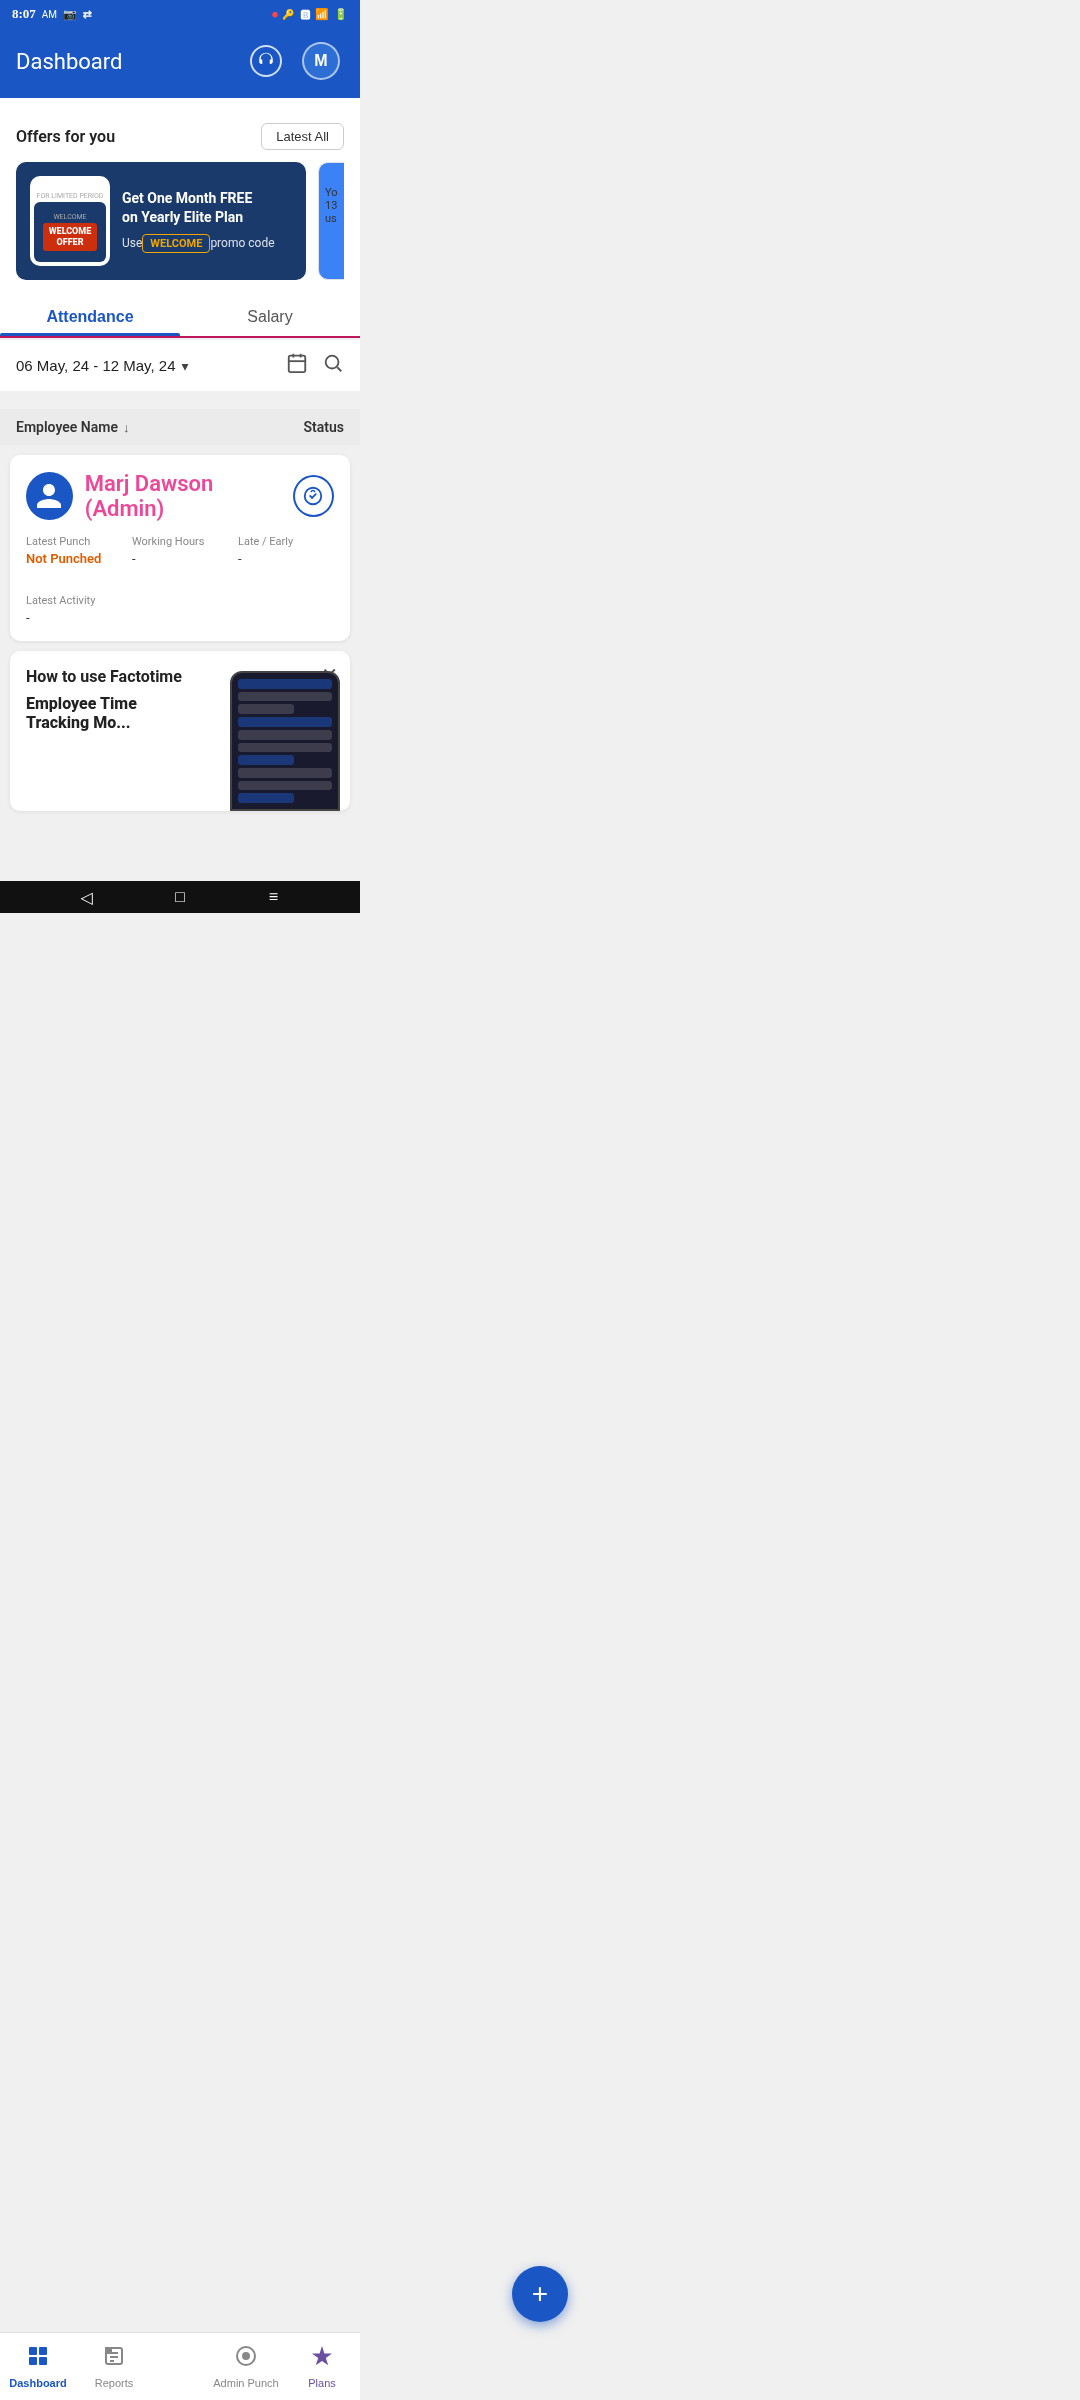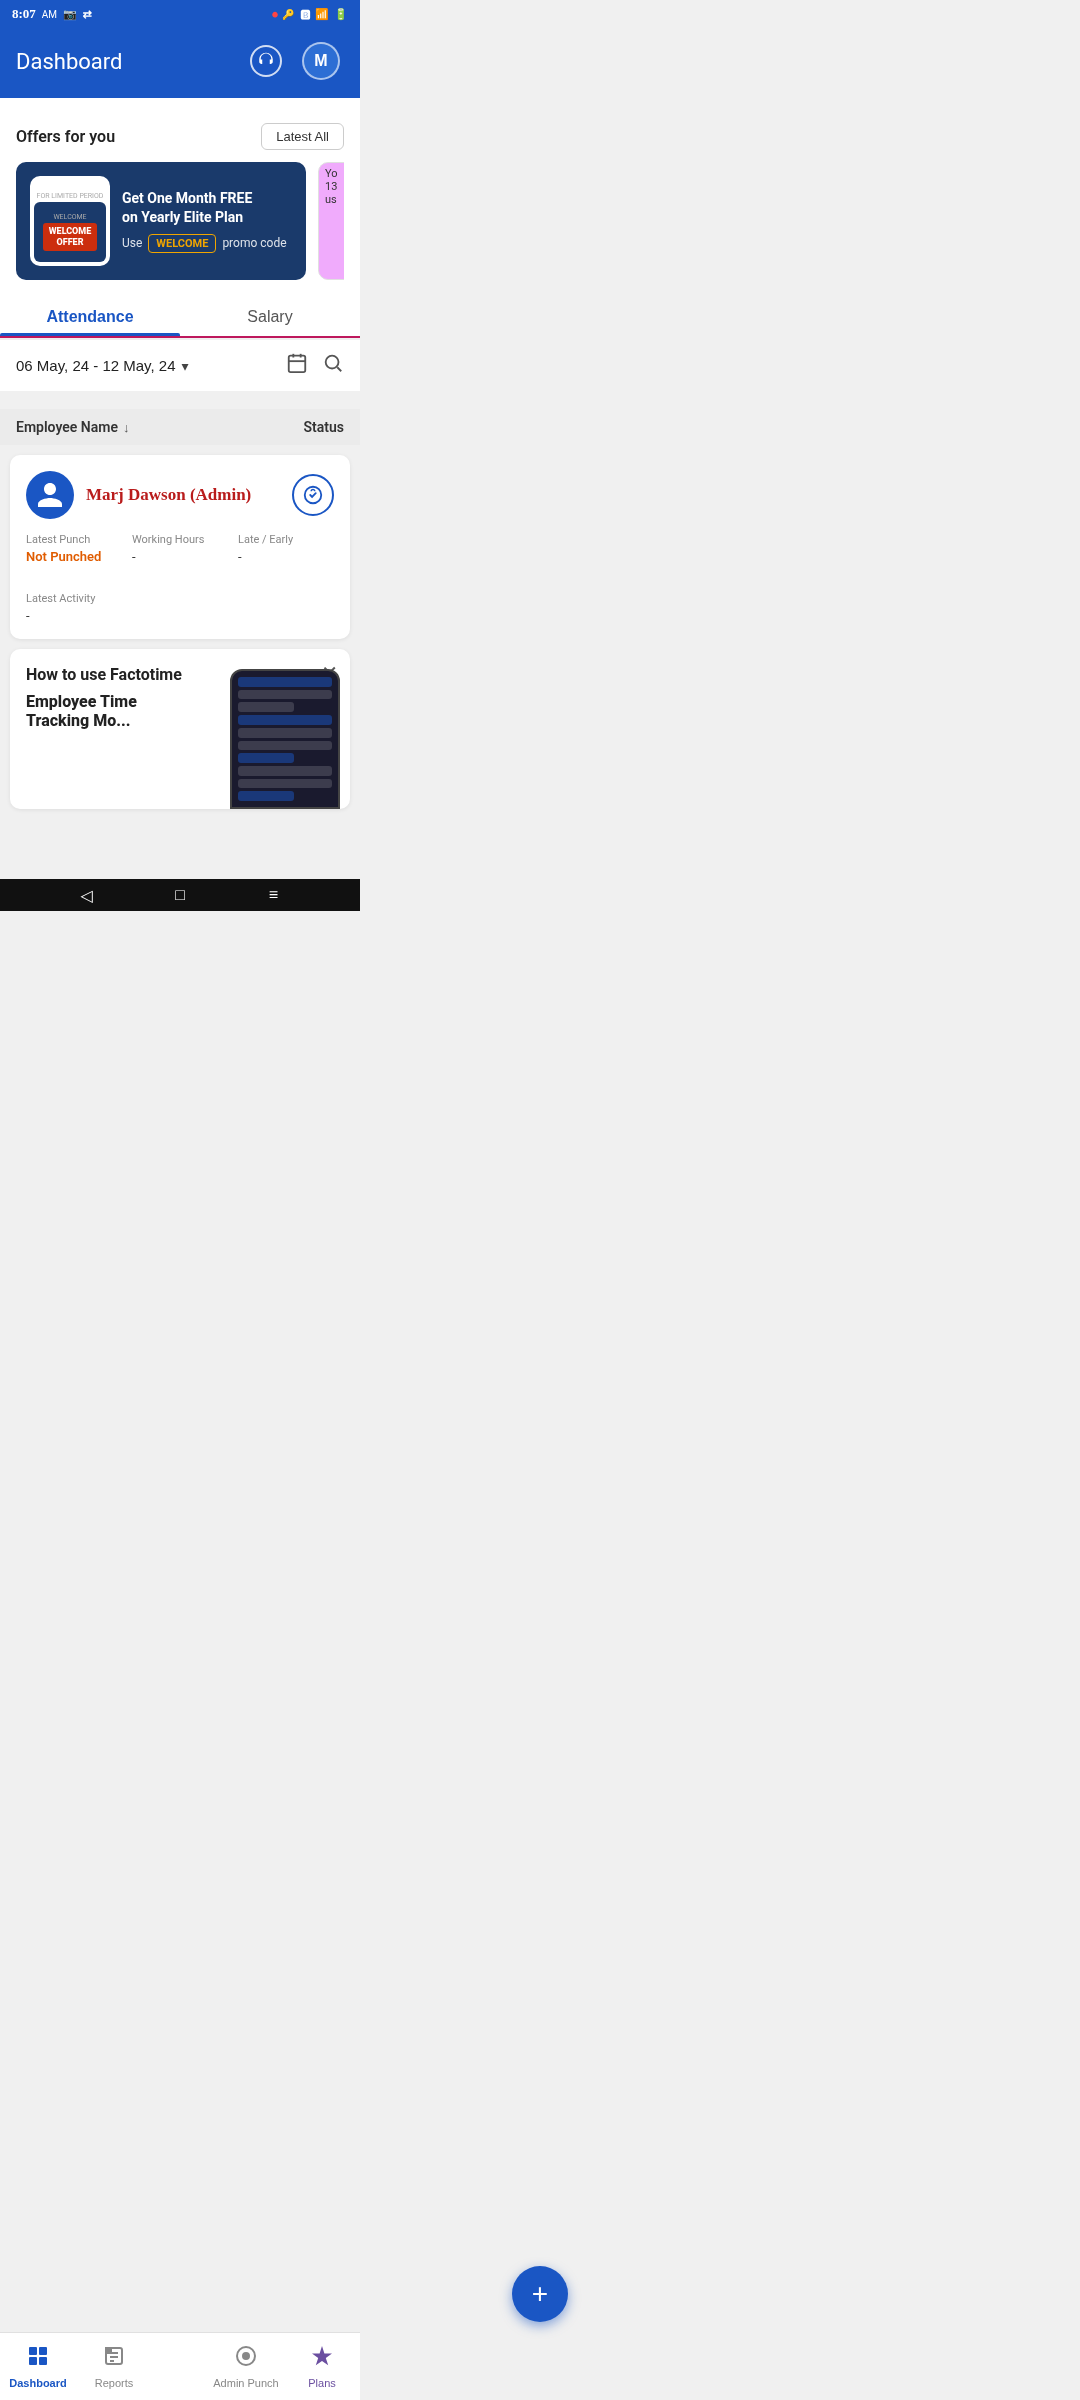--- a/index.html
+++ b/index.html
@@ -167,44 +167,43 @@
     .offer-headline {
       color: white;
       font-size: 14px;
       font-weight: 700;
       line-height: 1.3;
       margin-bottom: 8px;
     }
     .offer-promo-row {
       display: flex;
       align-items: center;
-      gap: 6px;
       font-size: 12px;
       color: rgba(255,255,255,0.85);
     }
     .promo-code-badge {
       background: transparent;
       border: 1.5px solid #f0a500;
       color: #f0a500;
       padding: 2px 7px;
       border-radius: 4px;
       font-size: 11px;
       font-weight: 700;
     }
 
     
     .offer-card-partial {
       min-width: 40px;
-      background: #f0abfc;
+      background: #3b82f6;
       border-radius: 10px;
       flex-shrink: 0;
       border: 1px solid #e0e0e0;
       display: flex;
       flex-direction: column;
-      padding: 4px 6px;
+      padding: 23px 6px;
       font-size: 11px;
       color: #333;
       overflow: hidden;
     }
 
     
     .tabs-section {
       background: white;
       display: flex;
       border-bottom: 2px solid #be185d;
@@ -321,24 +320,23 @@
       display: flex;
       align-items: center;
       justify-content: center;
     }
     .employee-avatar svg {
       width: 30px;
       height: 30px;
       fill: white;
     }
     .employee-name {
-      font-size: 17px;
+      font-size: 22px;
       font-weight: 600;
-      color: #b91c1c;
-      font-family: Liberation Serif, serif;
+      color: #ec4899;
     }
     .punch-btn {
       width: 42px;
       height: 42px;
       border-radius: 50%;
       border: 2.5px solid #1a56c4;
       background: white;
       display: flex;
       align-items: center;
       justify-content: center;

